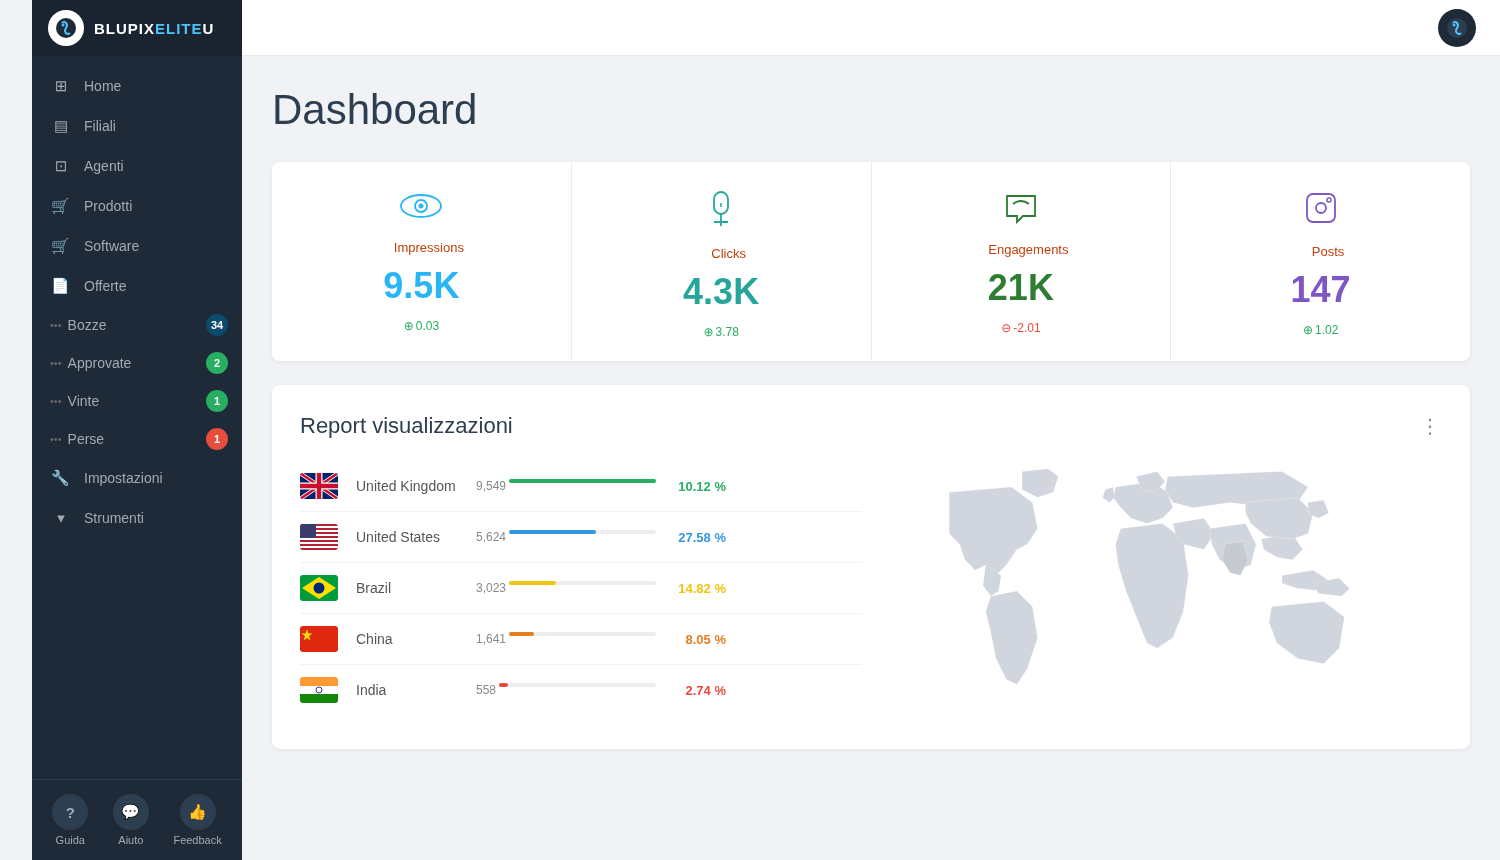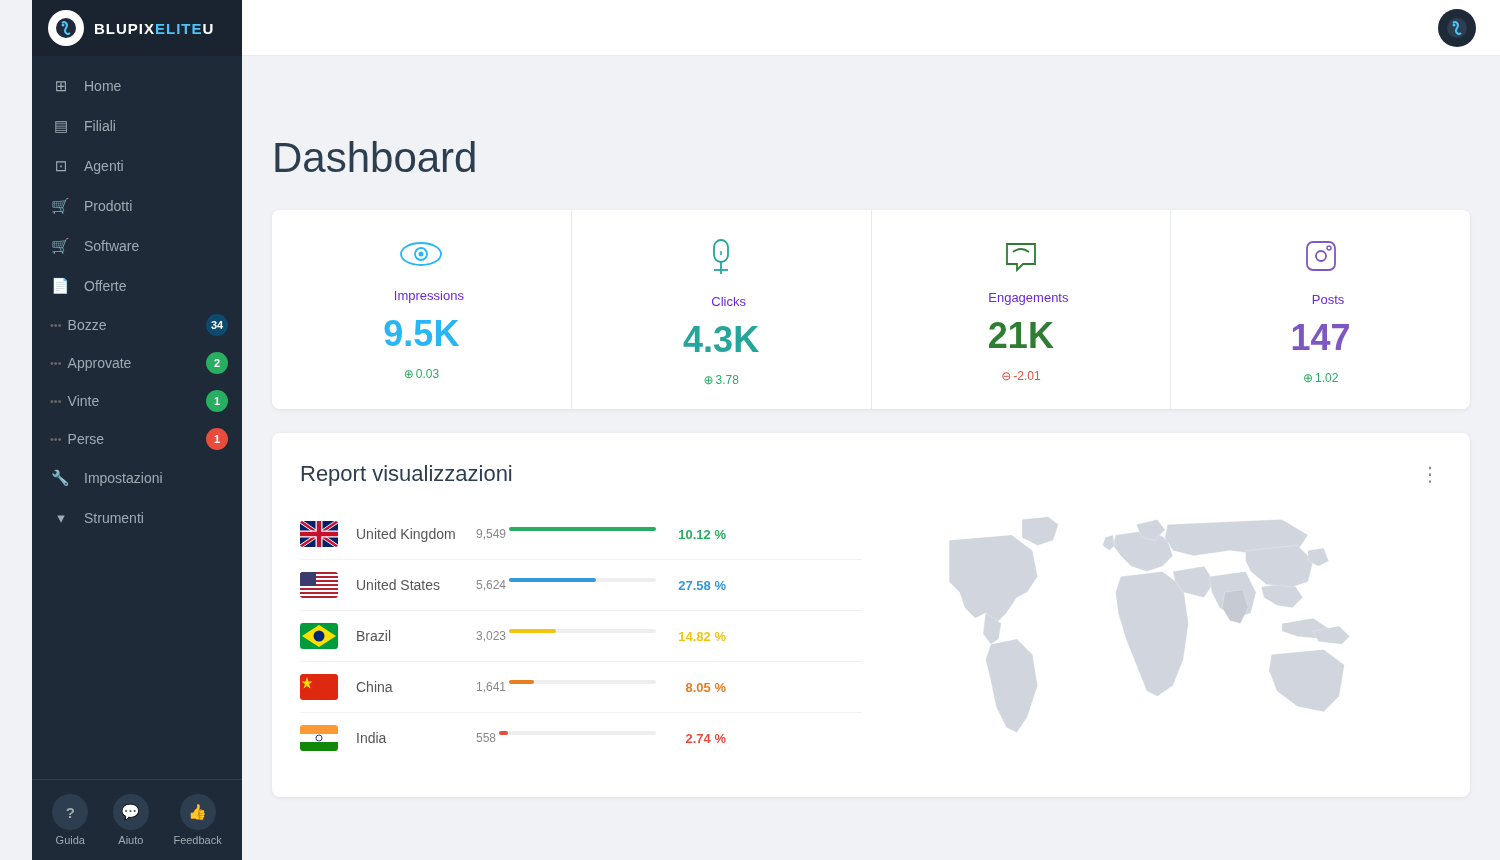--- a/index.html
+++ b/index.html
@@ -81,21 +81,20 @@
       font-size: 16px; color: #a0aab4;
     }
 
     
     .main-content {
       flex: 1;
       display: flex;
       flex-direction: column;
       background: #f0f2f5;
       overflow-y: auto;
-      gap: 48px;
     }
     .topbar {
       height: 56px;
       background: #fff;
       display: flex;
       align-items: center;
       justify-content: flex-end;
       padding: 0 24px;
       border-bottom: 1px solid #e8ecf0;
     }
@@ -127,21 +126,21 @@
     }
     .stat-card {
       flex: 1;
       padding: 28px 20px 22px;
       display: flex; flex-direction: column; align-items: center;
       border-right: 1px solid #e8ecf0;
       background: #fff;
     }
     .stat-card:last-child { border-right: none; }
     .stat-icon { font-size: 32px; margin-bottom: 10px; }
-    .stat-label { font-size: 13px; color: #6d28d9; margin-bottom: 10px; margin-left: 15px; }
+    .stat-label { font-size: 13px; color: #c2410c; margin-bottom: 10px; margin-left: 15px; }
     .stat-value { font-size: 36px; font-weight: 600; margin-bottom: 12px; }
     .stat-change { font-size: 12px; display: flex; align-items: center; gap: 2px; }
     .change-up { color: #27ae60; }
     .change-down { color: #e74c3c; }
 
     
     .report-card {
       background: #fff;
       border-radius: 8px;
       box-shadow: 0 1px 4px rgba(0,0,0,0.07);

